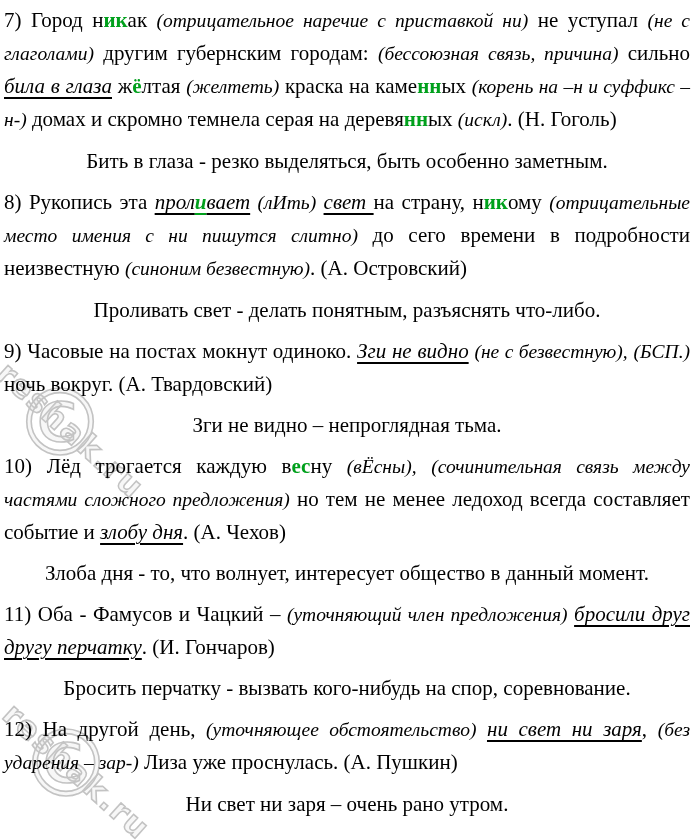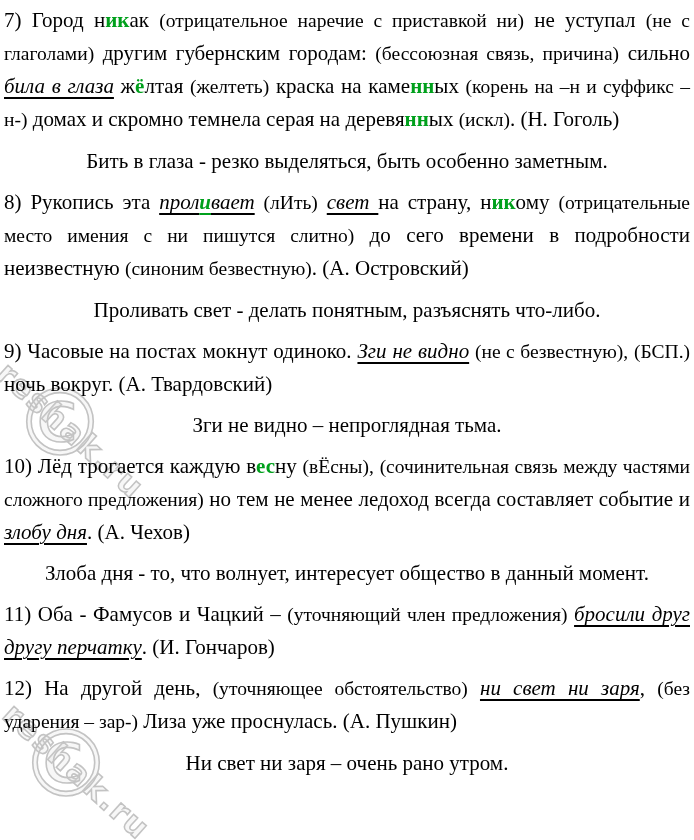--- a/index.html
+++ b/index.html
@@ -18,21 +18,21 @@
     color: #000000;
   }
 
   .content { position: relative; z-index: 1; }
 
   p.para { margin: 0 0 9px 0; }
   p.sentence { text-align: justify; }
   p.definition { text-align: center; }
 
   .s-g { color: var(--green, #00a01c); font-weight: bold; margin-top: 12px; }
-  .s-i { font-size: 0.93em; }
+  .s-i { font-style: italic; font-size: 0.93em; }
   .s-u {
     text-decoration: underline;
     text-decoration-thickness: 1.8px;
     text-underline-offset: 4px;
     font-style: italic;
   }
 
   
   .wm {
     position: absolute;
@@ -84,17 +84,18 @@
   <div class="content">
       <p class="para sentence"><span>7) Город н</span><span class="s-g">ик</span><span>ак </span><span class="s-i">(отрицательное наречие с приставкой ни)</span><span> не уступал </span><span class="s-i">(не с глаголами)</span><span> другим губернским городам: </span><span class="s-i">(бессоюзная связь, причина)</span><span> сильно </span><span class="s-u">била в глаза</span><span> ж</span><span class="s-g">ё</span><span>лтая </span><span class="s-i">(желтеть)</span><span> краска на каме</span><span class="s-g">нн</span><span>ых </span><span class="s-i">(корень на –н и суффикс –н-)</span><span> домах и скромно темнела серая на деревя</span><span class="s-g">нн</span><span>ых </span><span class="s-i">(искл)</span><span>. (Н. Гоголь)</span></p>
       <p class="para definition"><span>Бить в глаза - резко выделяться, быть особенно заметным.</span></p>
       <p class="para sentence"><span>8) Рукопись эта </span><span class="s-u">прол</span><span class="s-u s-g">и</span><span class="s-u">вает</span><span> </span><span class="s-i">(лИть)</span><span> </span><span class="s-u">свет </span><span>на страну, н</span><span class="s-g">ик</span><span>ому </span><span class="s-i">(отрицательные место имения с ни пишутся слитно)</span><span> до сего времени в подробности неизвестную </span><span class="s-i">(синоним безвестную)</span><span>. (А. Островский)</span></p>
       <p class="para definition"><span>Проливать свет - делать понятным, разъяснять что-либо.</span></p>
       <p class="para sentence"><span>9) Часовые на постах мокнут одиноко. </span><span class="s-u">Зги не видно</span><span> </span><span class="s-i">(не с безвестную),</span><span> </span><span class="s-i">(БСП.)</span><span> ночь вокруг. (А. Твардовский)</span></p>
       <p class="para definition"><span>Зги не видно – непроглядная тьма.</span></p>
       <p class="para sentence"><span>10) Лёд трогается каждую в</span><span class="s-g">ес</span><span>ну </span><span class="s-i">(вЁсны),</span><span> </span><span class="s-i">(сочинительная связь между частями сложного предложения)</span><span> но тем не менее ледоход всегда составляет событие и </span><span class="s-u">злобу дня</span><span>. (А. Чехов)</span></p>
       <p class="para definition"><span>Злоба дня - то, что волнует, интересует общество в данный момент.</span></p>
       <p class="para sentence"><span>11) Оба - Фамусов и Чацкий – </span><span class="s-i">(уточняющий член предложения)</span><span> </span><span class="s-u">бросили друг другу перчатку</span><span>. (И. Гончаров)</span></p>
+      <p class="para definition"><span>Бросить перчатку - вызвать кого-нибудь на спор, соревнование.</span></p>
       <p class="para sentence"><span>12) На другой день, </span><span class="s-i">(уточняющее обстоятельство)</span><span> </span><span class="s-u">ни свет ни заря</span><span>, </span><span class="s-i">(без ударения – зар-)</span><span> Лиза уже проснулась. (А. Пушкин)</span></p>
       <p class="para definition"><span>Ни свет ни заря – очень рано утром.</span></p>
     </div>
 
 </div>
 
 </body></html>

